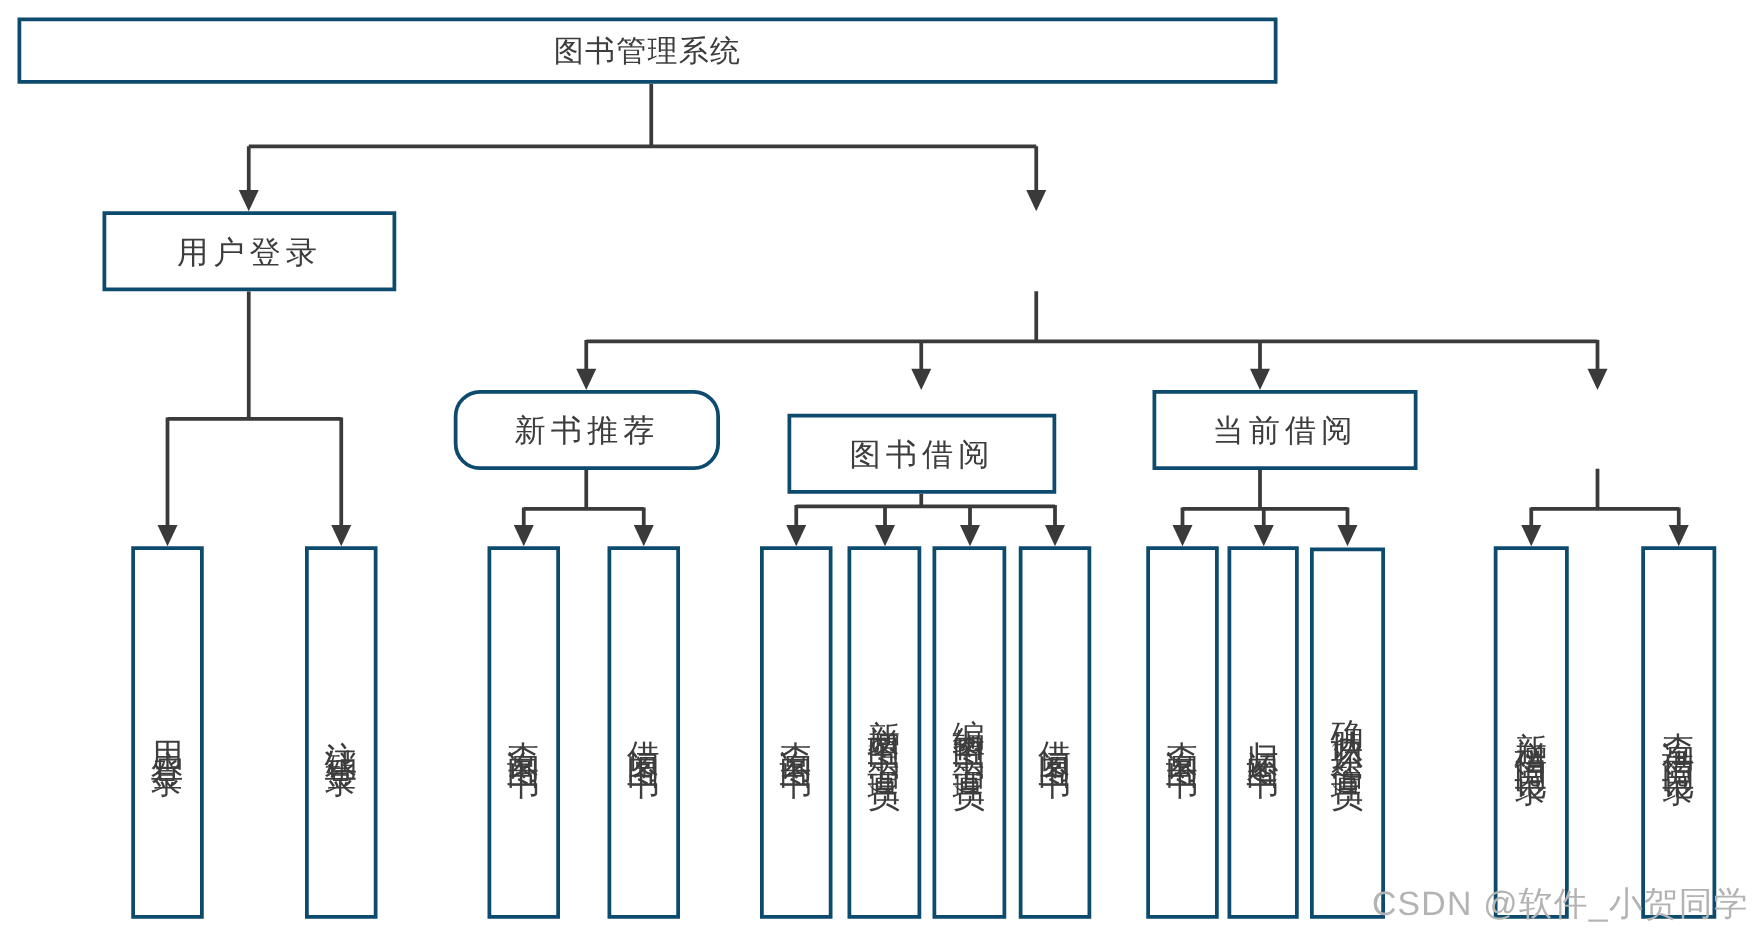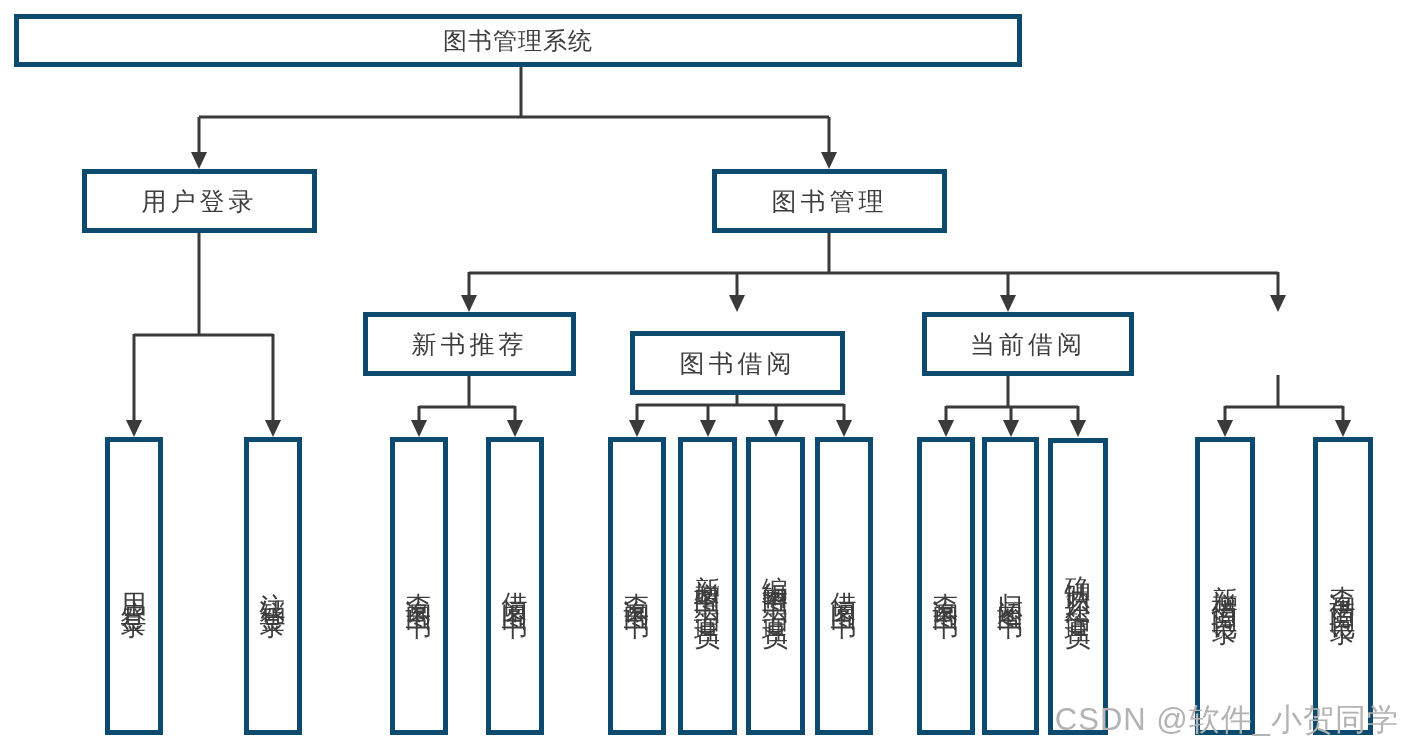--- a/index.html
+++ b/index.html
@@ -10,40 +10,40 @@
     width:1405px; height:747px;
     background:#ffffff;
     overflow:hidden;
   }
   .connectors {
     position:absolute; left:0; top:0; width:1405px; height:747px;
     z-index:1; pointer-events:none;
   }
   .node {
     position:absolute;
-    border:5px solid #0c4a6e;
+    border:3px solid #0c4a6e;
     background:#ffffff;
     display:flex; align-items:center; justify-content:center;
     color:#3d3d3d;
     z-index:2;
   }
   .hnode { font-size:25px; letter-spacing:4px; }
   .hnode.root { font-size:24px; letter-spacing:1px; }
   .vnode { font-size:26px; }
   .vnode span {
     writing-mode:vertical-rl;
     text-orientation:mixed;
     letter-spacing:7px;
     line-height:1.0;
   }
   .watermark {
     position:absolute;
     right:6px; bottom:6px;
     color:#b3b3b3;
-    font-size:31px;
+    font-size:27px;
     letter-spacing:1px;
     z-index:3;
     white-space:nowrap;
     margin-top:12px;
   }
 </style>
 </head>
 <body>
 
 <div class="canvas">
@@ -65,23 +65,22 @@
          M126 420h16L134 437z M265 420h16L273 437z
          M411 420h16L419 437z M507 420h16L515 437z
          M629 420h16L637 437z M700 420h16L708 437z M768 420h16L776 437z M836 420h16L844 437z
          M938 420h16L946 437z M1003 420h16L1011 437z M1070 420h16L1078 437z
          M1217 420h16L1225 437z M1335 420h16L1343 437z"></path>
   </svg>
 
   <div class="node hnode root" style="left:14px; top:14px; width:1008px; height:53px;">图书管理系统</div>
 
   <div class="node hnode" style="left:82px; top:169px; width:235px; height:64px;">用户登录</div>
-  <div class="node hnode" style="left:712px; top:169px; width:235px; height:64px;">图书管理</div>
 
-  <div class="node hnode" style="left:363px; top:312px; width:213px; height:64px;">新书推荐</div>
+  <div class="node hnode" style="left:363px; top:312px; width:213px; height:64px;border-radius:21px;">新书推荐</div>
   <div class="node hnode" style="left:630px; top:312px; width:215px; height:64px;margin-top:19px;">图书借阅</div>
   <div class="node hnode" style="left:902px; top:312px; width:212px; height:64px;margin-left:20px;">当前借阅</div>
 
   <div class="node vnode" style="left:105px; top:437px; width:58px; height:298px;">
     <span>用户登录</span>
   </div>
   <div class="node vnode" style="left:244px; top:437px; width:58px; height:298px;">
     <span>注销登录</span>
   </div>
 

